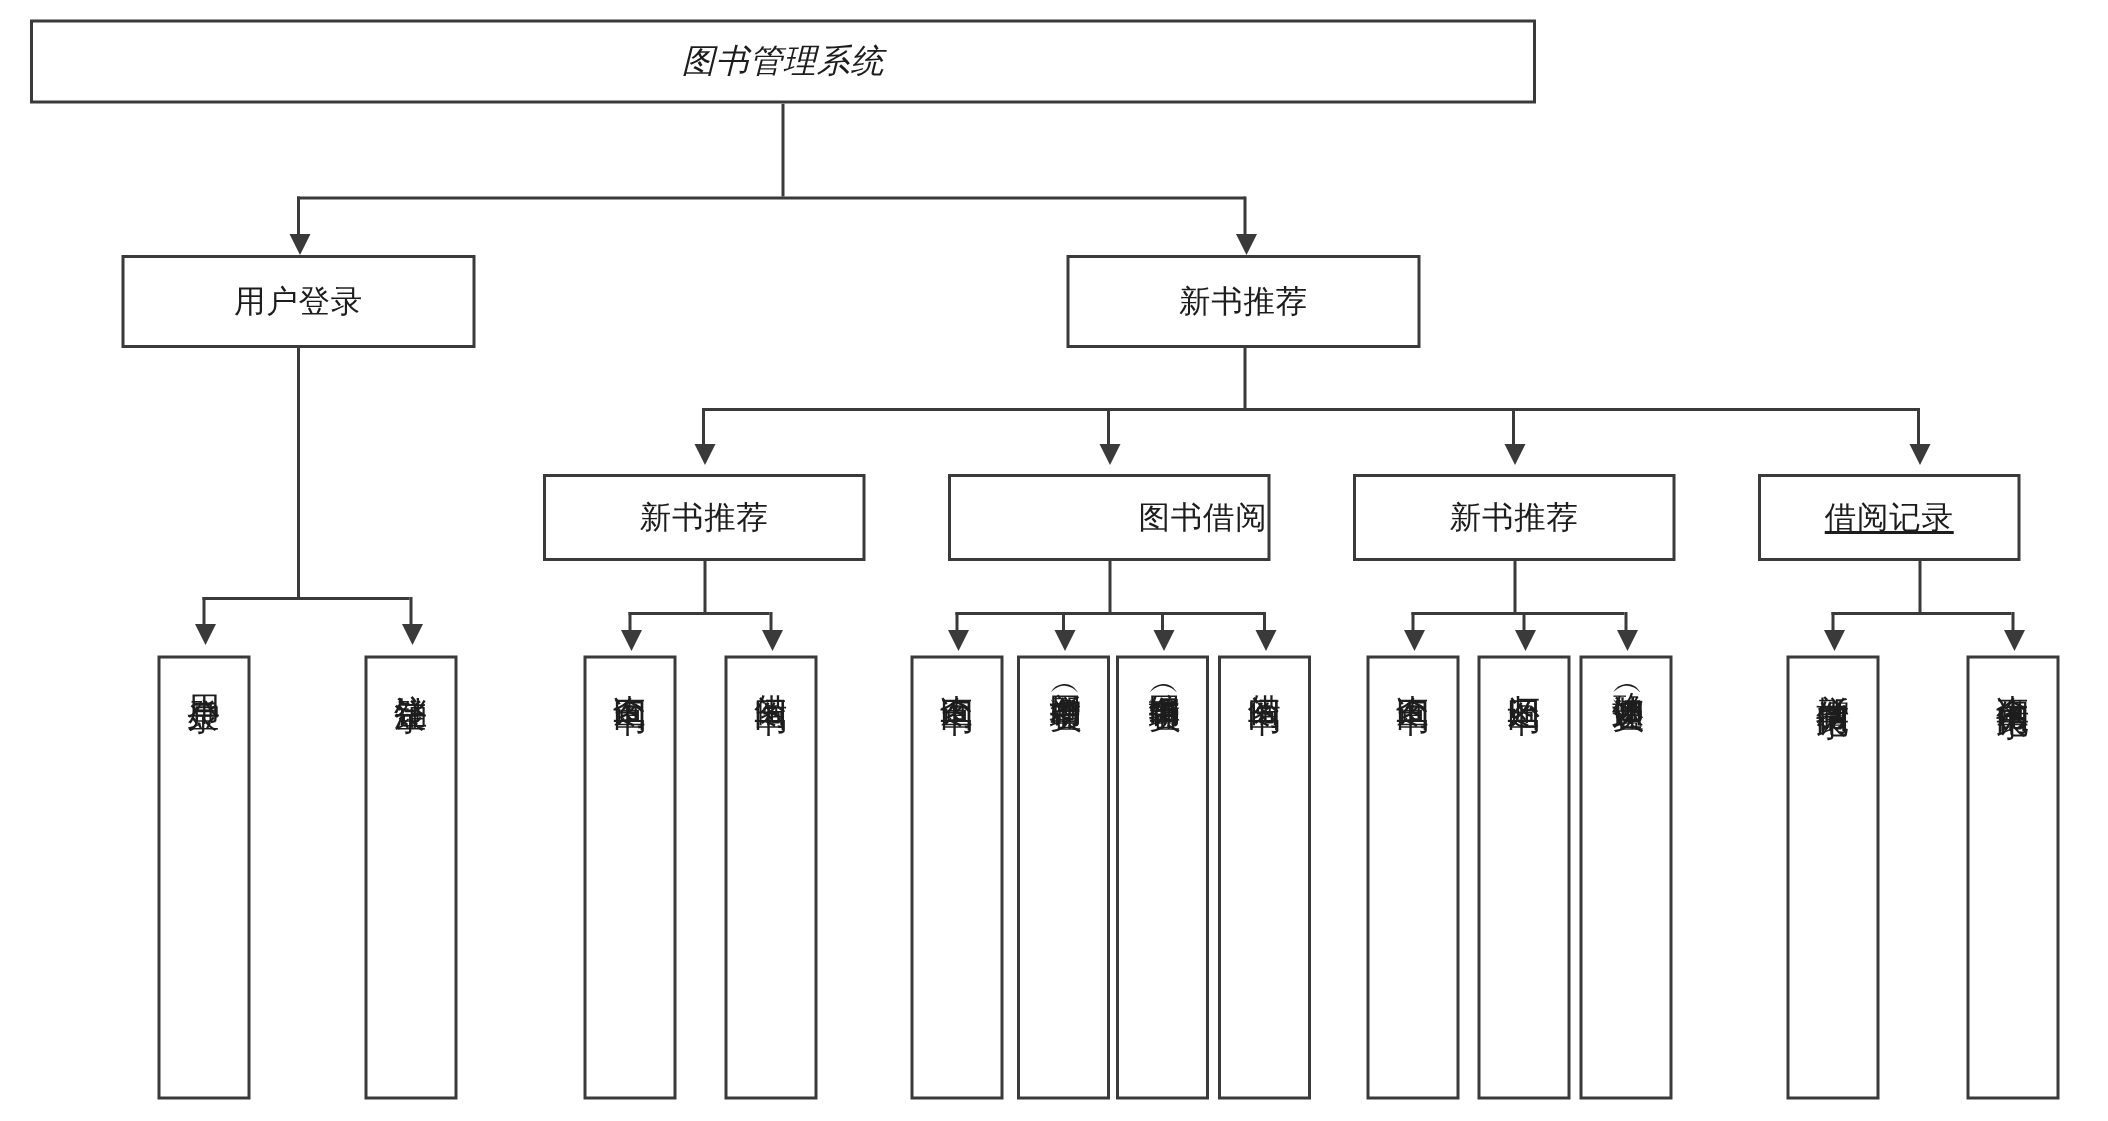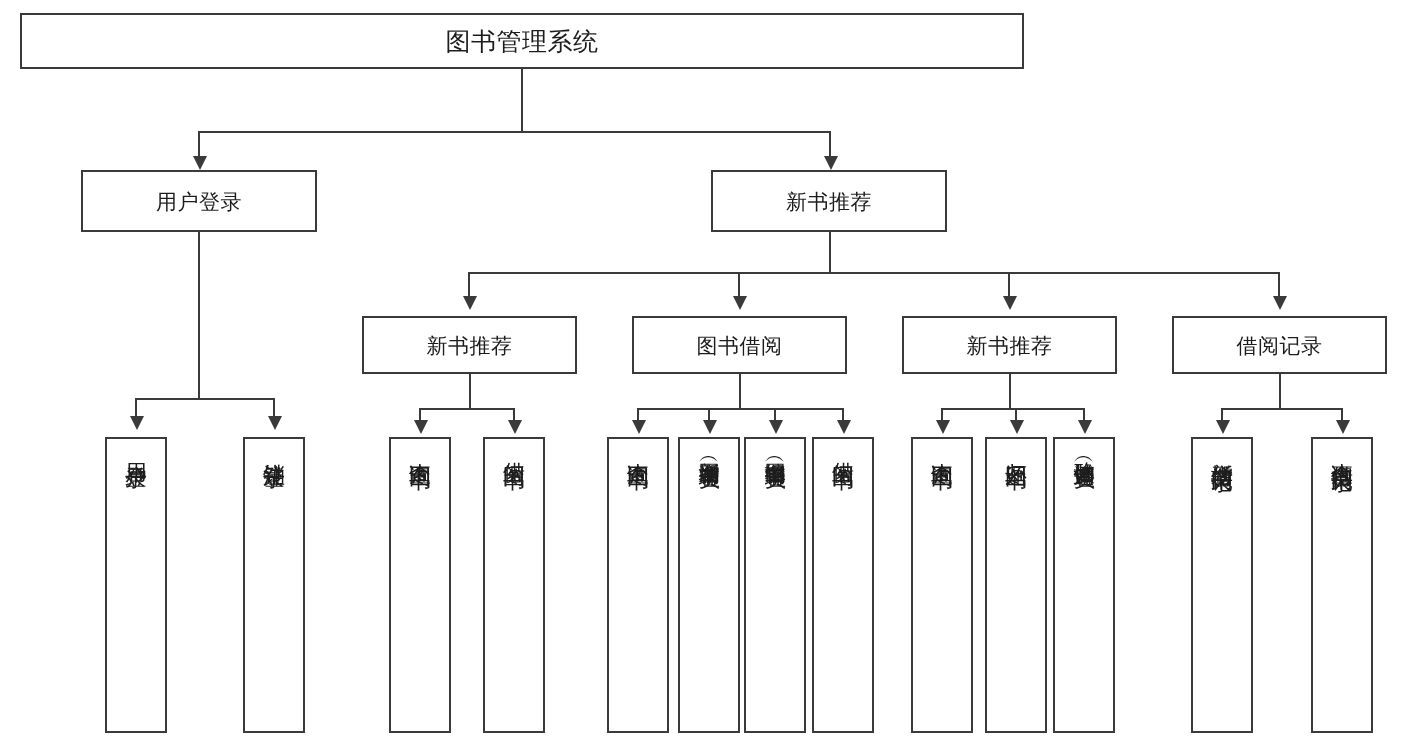--- a/index.html
+++ b/index.html
@@ -34,21 +34,22 @@
     display: block;
     white-space: nowrap;
     line-height: 1.0;
     letter-spacing: 0.5px;
   }
   
   .node.horiz .node-label {
     font-size: 21px;
   }
   .node.root .node-label {
-    font-size: 25px;
+    font-size: 22px;
+    font-style: italic;
   }
   
   .node.leaf {
     align-items: flex-start;
     padding-top: 6px;
   }
   .node.leaf .node-label {
     writing-mode: vertical-rl;
     text-orientation: upright;
     font-size: 22px;
@@ -105,27 +106,27 @@
     </div>
     <div class="node horiz" style="left: 81px; top: 170px; width: 236px; height: 62px;">
       <span class="node-label">用户登录</span>
     </div>
     <div class="node horiz" style="left: 711px; top: 170px; width: 236px; height: 62px;">
       <span class="node-label">新书推荐</span>
     </div>
     <div class="node horiz" style="left: 362px; top: 316px; width: 215px; height: 58px;">
       <span class="node-label">新书推荐</span>
     </div>
-    <div class="node horiz" style="left: 632px; top: 316px; width: 215px; height: 58px;">
+    <div class="node horiz" style="left: 632px; top: 316px; width: 215px; height: 58px; justify-content: flex-end;">
       <span class="node-label">图书借阅</span>
     </div>
     <div class="node horiz" style="left: 902px; top: 316px; width: 215px; height: 58px;">
       <span class="node-label">新书推荐</span>
     </div>
-    <div class="node horiz" style="left: 1172px; top: 316px; width: 215px; height: 58px;">
+    <div class="node horiz" style="left: 1172px; top: 316px; width: 175px; height: 58px; text-decoration: underline;">
       <span class="node-label">借阅记录</span>
     </div>
     <div class="node leaf" style="left: 105px; top: 437px; width: 62px; height: 296px;">
       <span class="node-label">用户登录</span>
     </div>
     <div class="node leaf" style="left: 243px; top: 437px; width: 62px; height: 296px;">
       <span class="node-label">注销登录</span>
     </div>
     <div class="node leaf" style="left: 389px; top: 437px; width: 62px; height: 296px;">
       <span class="node-label">查询图书</span>

